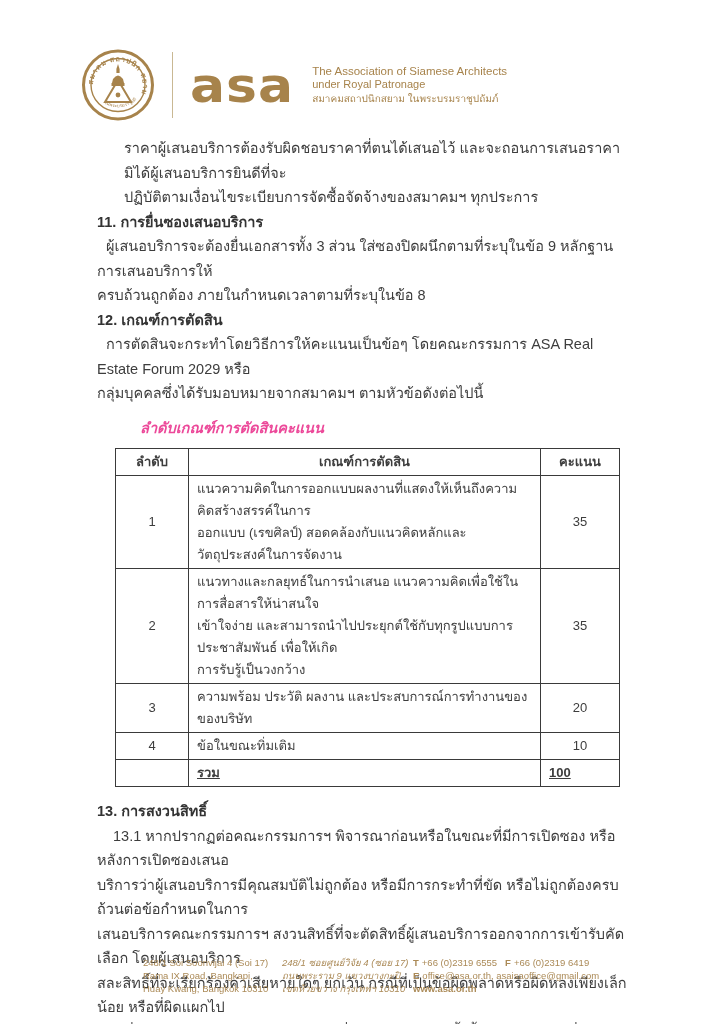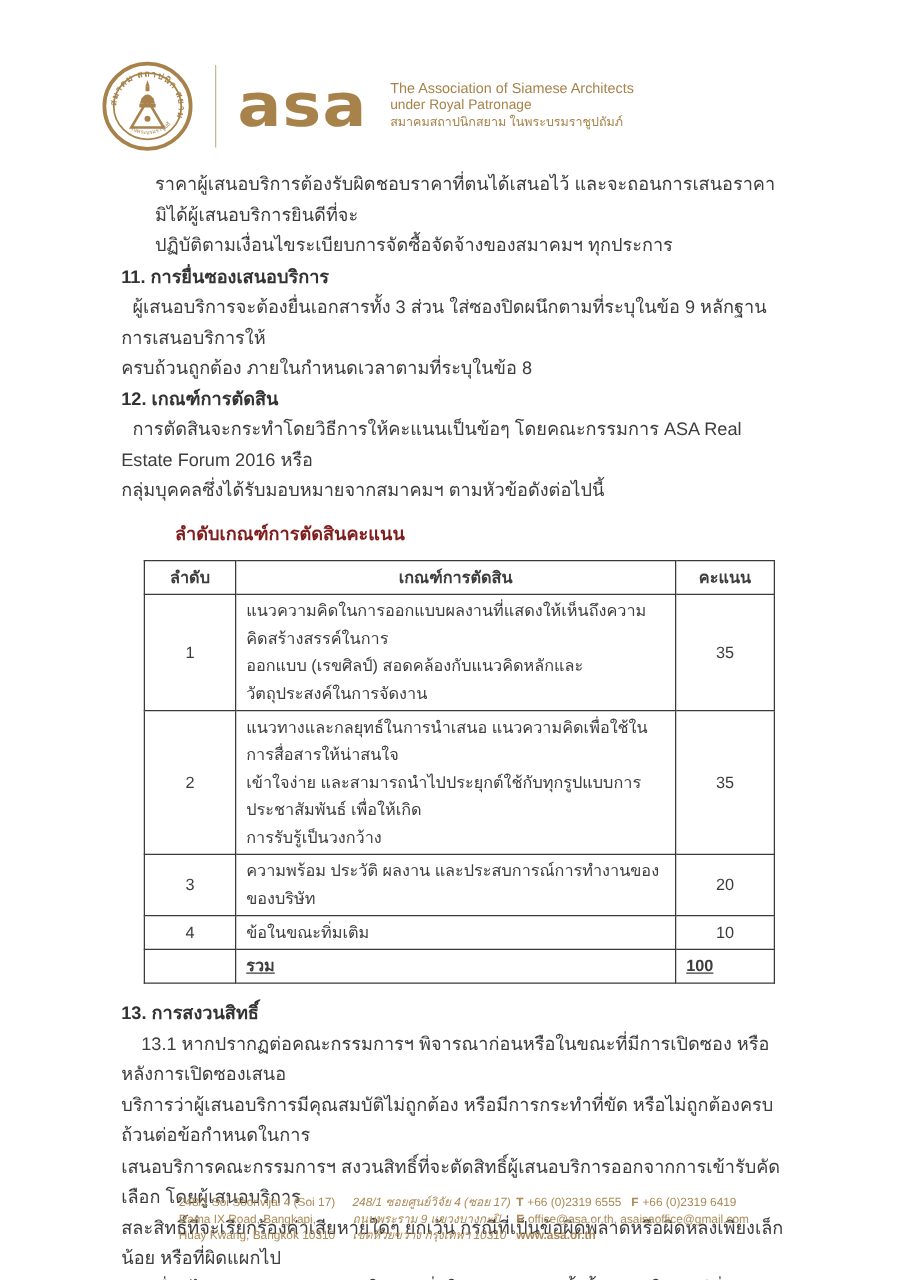--- a/index.html
+++ b/index.html
@@ -36,21 +36,21 @@
   
   .content{
     position:absolute;top:136px;left:97px;width:533px;
     font-size:14.5px;line-height:24.5px;
   }
   .lines{white-space:pre-line;}
   p{margin:0;}
   .para-indented{margin-left:27px;}
   .para-first-indent{text-indent:9px;}
   h3.sec{font-size:14.5px;line-height:24.5px;margin:0;font-weight:bold;color:#333;}
-  .caption{font-weight:bold;margin:10px 0 8px 43px;color:#7f1d1d;}
+  .caption{font-weight:bold;margin:10px 0 8px 43px;color:#ec4899;font-style:italic;}
   .sub-item{text-indent:16px;}
   
   table.criteria{
     border-collapse:collapse;
     margin:2px 0 12px 18px;
     width:505px;
     font-size:13px;line-height:22px;
     color:#3d3d3d;
   }
   table.criteria th, table.criteria td{
@@ -116,21 +116,21 @@
   <div class="content">
 
     <p class="lines para-indented">ราคาผู้เสนอบริการต้องรับผิดชอบราคาที่ตนได้เสนอไว้ และจะถอนการเสนอราคามิได้ผู้เสนอบริการยินดีที่จะ
 ปฏิบัติตามเงื่อนไขระเบียบการจัดซื้อจัดจ้างของสมาคมฯ ทุกประการ</p>
 
     <h3 class="sec">11. การยื่นซองเสนอบริการ</h3>
     <p class="lines para-first-indent">ผู้เสนอบริการจะต้องยื่นเอกสารทั้ง 3 ส่วน ใส่ซองปิดผนึกตามที่ระบุในข้อ 9 หลักฐานการเสนอบริการให้
 ครบถ้วนถูกต้อง ภายในกำหนดเวลาตามที่ระบุในข้อ 8</p>
 
     <h3 class="sec">12. เกณฑ์การตัดสิน</h3>
-    <p class="lines para-first-indent">การตัดสินจะกระทำโดยวิธีการให้คะแนนเป็นข้อๆ โดยคณะกรรมการ ASA Real Estate Forum 2016 หรือ
+    <p class="lines para-first-indent">การตัดสินจะกระทำโดยวิธีการให้คะแนนเป็นข้อๆ โดยคณะกรรมการ ASA Real Estate Forum 2029 หรือ
 กลุ่มบุคคลซึ่งได้รับมอบหมายจากสมาคมฯ ตามหัวข้อดังต่อไปนี้</p>
 
     <div class="caption">ลำดับเกณฑ์การตัดสินคะแนน</div>
 
     <table class="criteria">
       <tbody>
           <tr>
         <th class="col-no">ลำดับ</th>
         <th>เกณฑ์การตัดสิน</th>
         <th class="col-score">คะแนน</th>

